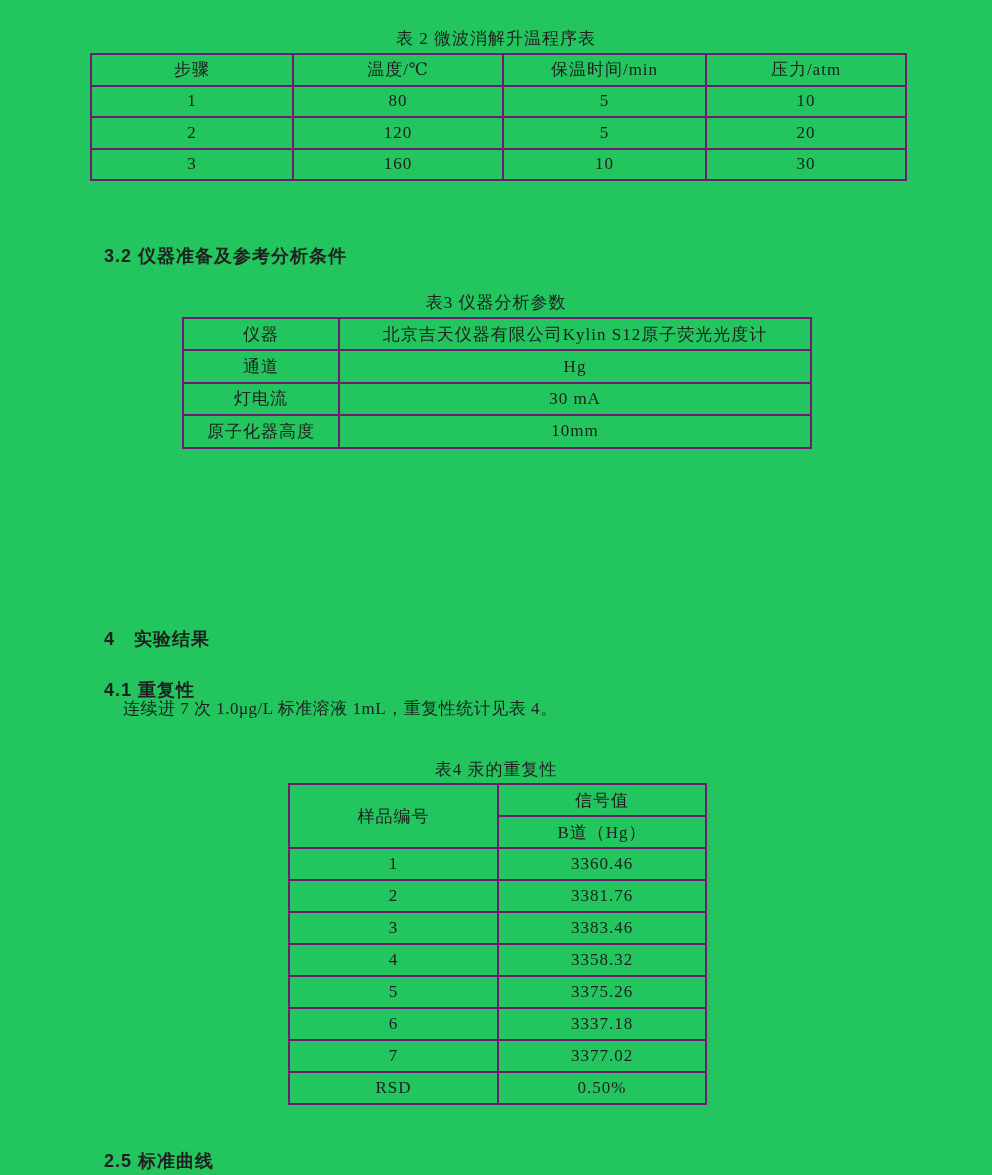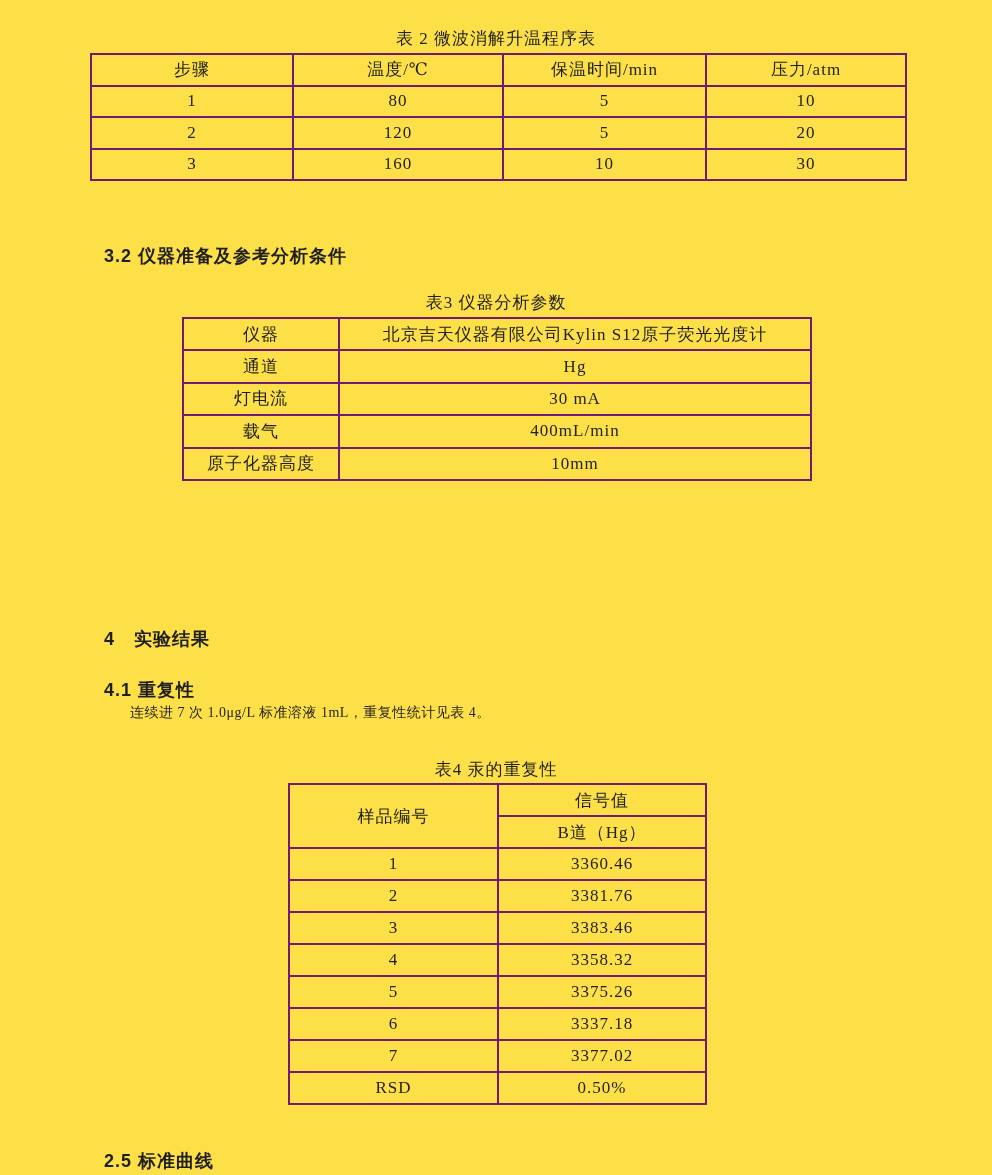--- a/index.html
+++ b/index.html
@@ -1,21 +1,21 @@
 <!DOCTYPE html>
 <html><head>
 <meta charset="utf-8">
 <style>
   * { box-sizing: border-box; }
   html, body { margin: 0; padding: 0; background: #ffffff; }
   .page {
     position: relative;
     width: 992px;
     height: 1175px;
-    background: #fde047;
+    background: #22c55e;
     font-family: "Liberation Serif", "DejaVu Serif", serif;
     color: #1f1f1f;
     overflow: hidden;
   }
   .tbl-title {
     position: absolute;
     left: 0;
     width: 992px;
     text-align: center;
     font-size: 17px;
@@ -27,22 +27,22 @@
     margin: 16px;
     font-family: "Liberation Sans", "DejaVu Sans", sans-serif;
     font-weight: 700;
     font-size: 18px;
     letter-spacing: 1px;
     white-space: pre;
   }
   .body-text {
     position: absolute;
     left: 122px;
-    margin: 8px;
-    font-size: 14px;
+    margin: 1px;
+    font-size: 17px;
     letter-spacing: 0.5px;
   }
   table.tbl {
     position: absolute;
     border-collapse: collapse;
     table-layout: fixed;
   }
   table.tbl th, table.tbl td {
     border: 2px solid #701a75;
     text-align: center;
@@ -119,24 +119,20 @@
         </tr>
         <tr>
           <td>通道</td>
           <td>Hg</td>
         </tr>
         <tr>
           <td>灯电流</td>
           <td>30 mA</td>
         </tr>
         <tr>
-          <td>载气</td>
-          <td>400mL/min</td>
-        </tr>
-        <tr>
           <td>原子化器高度</td>
           <td>10mm</td>
         </tr>
       </tbody>
   </table>
 
   <h2 class="hd" style="top:611px">4　实验结果</h2>
 
   <h2 class="hd" style="top:662px">4.1 重复性</h2>
   <p class="body-text" style="top:696px">连续进 7 次 1.0μg/L 标准溶液 1mL，重复性统计见表 4。</p>

